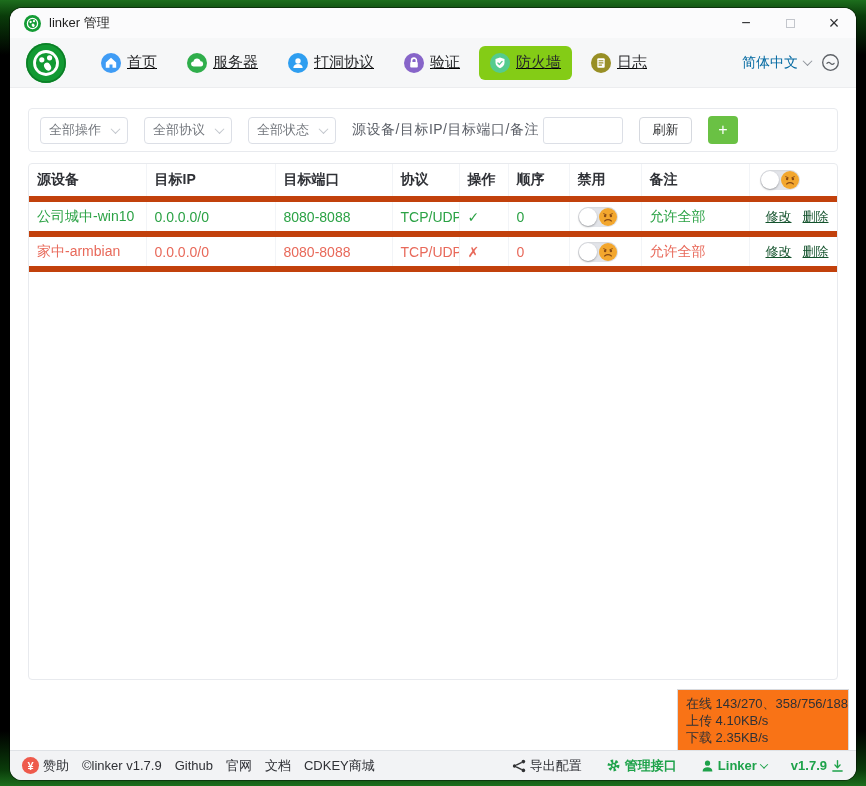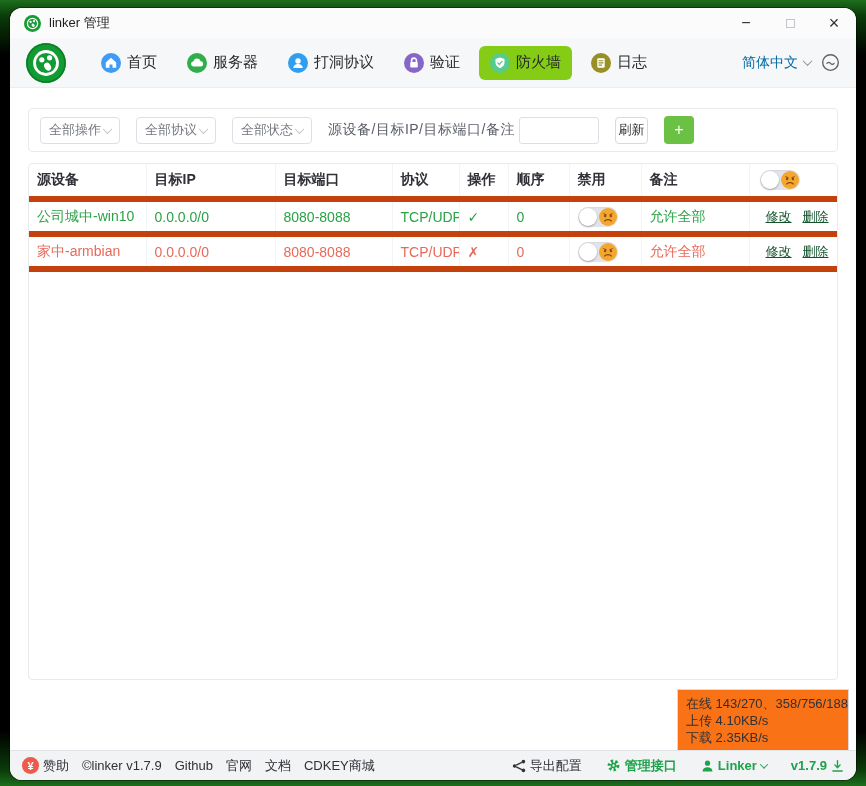--- a/index.html
+++ b/index.html
@@ -19,37 +19,37 @@
   .titlebar { height:30px; background:#fbfbfc; display:flex; align-items:center; padding:0 0 0 14px; flex:0 0 auto; }
   .titlebar .app-title { font-size:13px; color:#1f1f1f; margin-left:8px; }
   .win-controls { margin-left:auto; display:flex; align-items:center; height:100%; }
   .win-btn { width:44px; height:100%; display:flex; align-items:center; justify-content:center; font-size:16px; color:#303133; cursor:pointer; }
   .win-btn.max .sq { width:9px; height:9px; border:1px solid #c3c6cc; }
   .win-btn.close { font-size:18px; }
   
   .navbar { height:50px; background:#f6f7f8; border-bottom:1px solid #ecedef; display:flex; align-items:center; padding:0 16px; gap:10px; flex:0 0 auto; }
   .brand { width:40px; height:40px; flex:0 0 auto; margin-right:14px; cursor:pointer; }
   .tabs { display:flex; align-items:center; gap:8px; }
-  .tab { display:flex; align-items:center; gap:6px; padding:7px 11px; border-radius:6px; cursor:pointer; }
+  .tab { display:flex; align-items:center; gap:6px; padding:7px 11px; border-radius:6px; cursor:pointer;text-decoration:underline; }
   .tab.active { background:#84cc16; }
   .tab .label { font-size:15px; color:#28292b; font-weight:500; }
   .nav-right { margin-left:auto; display:flex; align-items:center; gap:10px; }
   .lang { display:flex; align-items:center; gap:6px; cursor:pointer; }
   .lang .label { font-size:14px; color:#0369a1; }
   .chev { width:7px; height:7px; border-right:1.4px solid #8f949b; border-bottom:1.4px solid #8f949b; transform:rotate(45deg) translate(-1px,-1px); display:inline-block; }
   
   .main { flex:1 1 auto; background:#fff; position:relative; }
   .card { margin:0 18px; border:1px solid #e8eaee; border-radius:4px; background:#fff; }
   .filter-card { margin-top:20px; height:44px; display:flex; align-items:center; padding:0 11px; gap:16px; }
-  .select { width:80px; height:27px; border:1px solid #dcdfe6; border-radius:4px; display:flex; align-items:center; justify-content:space-between; padding:0 8px; cursor:pointer; background:#fff; }
+  .select { width:88px; height:27px; border:1px solid #dcdfe6; border-radius:4px; display:flex; align-items:center; justify-content:space-between; padding:0 8px; cursor:pointer; background:#fff; }
   .select .val { font-size:13px; color:#73777d; }
   .select .chev { border-color:#c2c6cc; }
   .search-label { font-size:14px; color:#5a5e66; margin-right:-12px; letter-spacing:.5px; }
   .search-input { width:80px; height:27px; border:1px solid #dcdfe6; border-radius:3px; outline:none; font-size:13px; padding:0 6px; color:#303133; }
-  .btn-refresh { width:33px; height:27px; background:#fff; border:1px solid #d6d9df; border-radius:4px; font-size:13px; color:#303133; cursor:pointer; font-family:inherit; }
+  .btn-refresh { width:53px; height:27px; background:#fff; border:1px solid #d6d9df; border-radius:4px; font-size:13px; color:#303133; cursor:pointer; font-family:inherit; }
   .btn-add { width:30px; height:28px; background:#6ac144; border:none; border-radius:4px; color:#fff; font-size:16px; line-height:1; cursor:pointer; font-family:inherit; }
   
   .table-card { margin-top:11px; height:517px; overflow:hidden; }
   table { border-collapse:collapse; table-layout:fixed; width:810px; }
   th,td { height:35px; padding:0 0 0 8px; text-align:left; font-size:14px; white-space:nowrap; overflow:hidden; border-bottom:6px solid #c2410c; border-right:1px solid #f2f4f7; }
   th:last-child, td:last-child { border-right:none; }
   th { color:#2f3136; font-weight:700; }
   tr.row-allow td { color:#2ba245; }
   tr.row-deny td { color:#e8695a; }
   td.cell-actions { padding-left:16px; }

